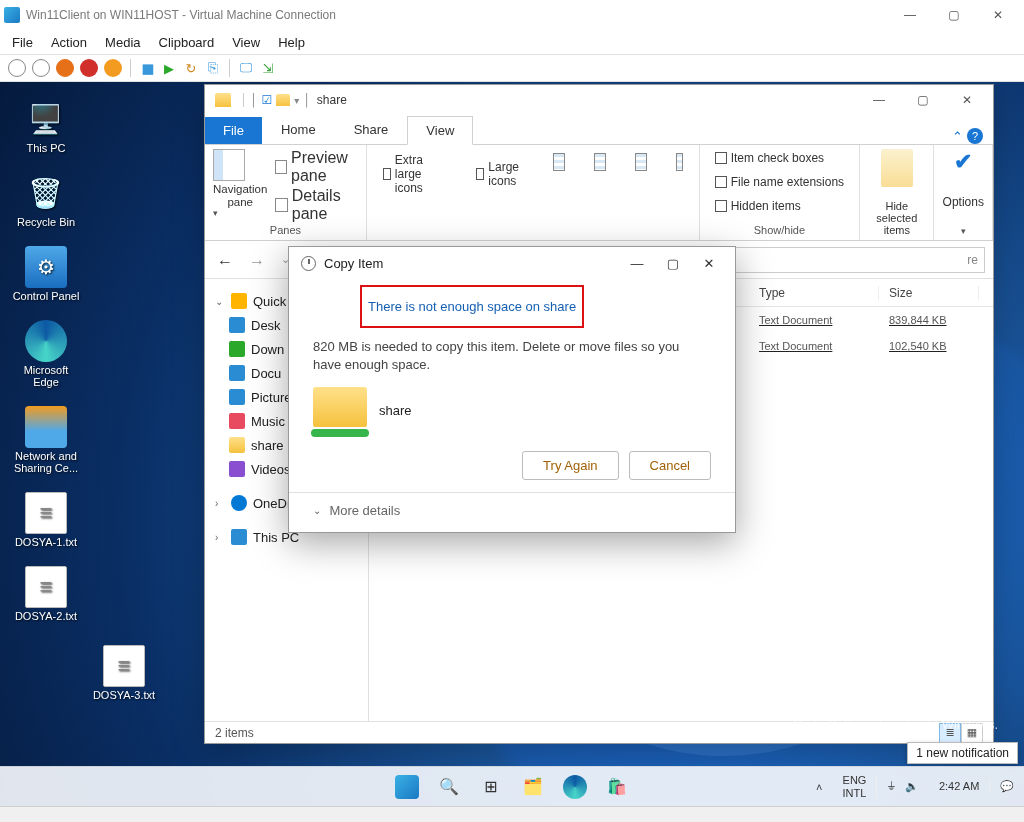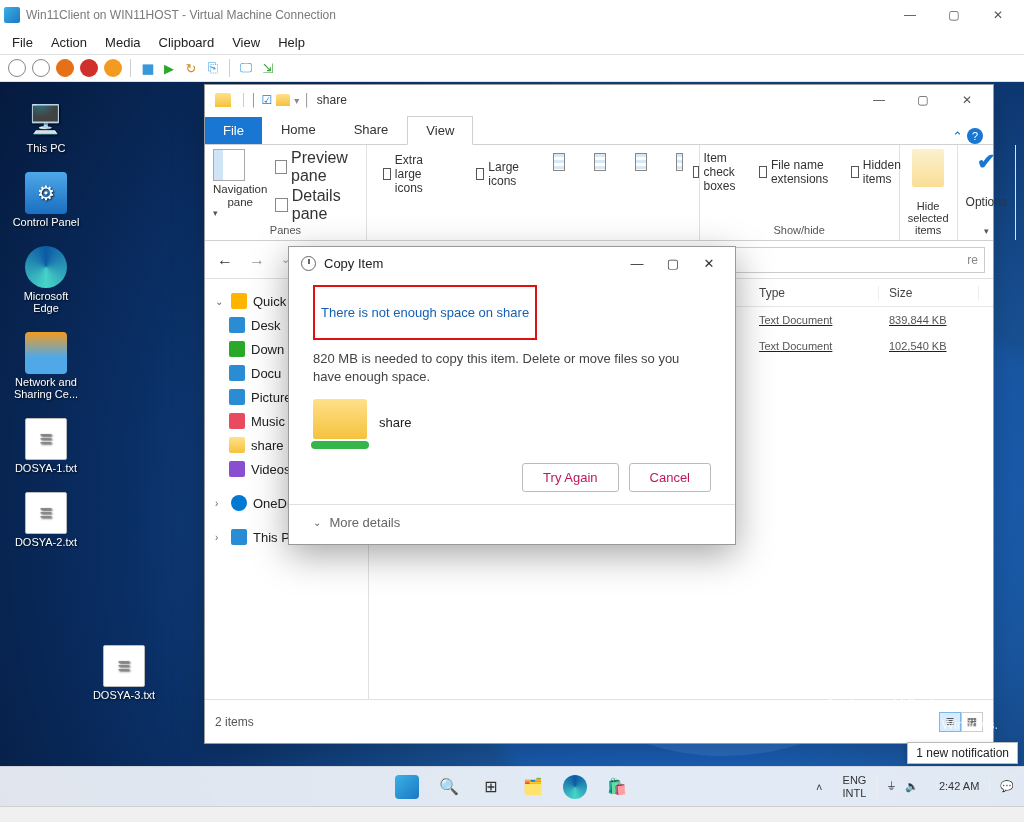--- a/index.html
+++ b/index.html
@@ -61,21 +61,21 @@
   .navpane-btn .bic{width:32px;height:32px;border:1px solid #aaa;background:linear-gradient(90deg,#cfe5f7 30%,#fff 30%);}
   .pane-stack{display:flex;flex-direction:column;gap:2px;font-size:16px;}
   .pane-stack div{display:flex;align-items:center;gap:4px;}
   .pane-stack .pic{width:16px;height:14px;border:1px solid #888;}
   .layout-grp{flex:1;display:flex;flex-direction:column;}
   .layout-top{display:flex;gap:29px;padding:4px 8px;}
   .chk{display:flex;align-items:center;gap:4px;font-size:12px;}
   .chk .box{width:12px;height:12px;border:1px solid #555;}
   .lic{width:18px;height:18px;border:1px solid #888;background:repeating-linear-gradient(#d8e8f5,#d8e8f5 3px,#fff 3px,#fff 6px);}
   .showhide-grp{width:200px;}
-  .sh-stack{display:flex;flex-direction:row;gap:18px;padding-top:2px;}
+  .sh-stack{display:flex;flex-direction:column;gap:10px;padding-top:2px;}
   .hide-grp{width:90px;}
   .hide-grp .hic{width:32px;height:38px;background:linear-gradient(#f8e6a8,#f5c23e);border-radius:2px;opacity:.55;}
   .opt-grp{width:70px;}
   .opt-grp .oic{width:28px;height:28px;color:#1976d2;font-size:22px;font-weight:bold;text-align:center;}
   .toolbar-row{height:38px;border-bottom:1px solid #e0e0e0;display:flex;align-items:center;padding:0 8px;gap:8px;}
   .navarrow{color:#999;font-size:16px;padding:4px;}
   .navarrow.en{color:#333;}
   .addr{flex:1;height:26px;border:1px solid #ccc;display:flex;align-items:center;padding:0 6px;font-size:12px;color:#333;}
   .ex-body{flex:1;display:flex;overflow:hidden;}
   .sidebar{width:164px;border-right:1px solid #e0e0e0;padding:10px 6px;font-size:13px;color:#222;overflow:hidden;}
@@ -87,41 +87,41 @@
   .sic.pic{background:#2a8dd4;} .sic.mus{background:#e84a5f;} .sic.shr{background:linear-gradient(#ffe08a,#f5c23e);}
   .sic.vid{background:#8a4fd1;} .sic.od{background:#0078d4;border-radius:50%;} .sic.pc{background:#2a8dd4;}
   .pin{color:#888;font-size:10px;margin-left:auto;}
   .filepane{flex:1;display:flex;flex-direction:column;}
   .cols{height:28px;border-bottom:1px solid #e6e6e6;display:flex;align-items:center;font-size:12px;color:#444;}
   .col{padding:0 10px;border-right:1px solid #eee;}
   .col.name{flex:0 0 230px;} .col.date{flex:0 0 150px;} .col.type{flex:0 0 130px;} .col.size{flex:0 0 100px;text-align:left;}
   .rows{flex:1;font-size:11px;color:#222;text-decoration:underline;}
   .frow{height:26px;display:flex;align-items:center;}
   .frow .c{padding:0 10px;} .c.name{flex:0 0 230px;display:flex;gap:6px;align-items:center;} .c.date{flex:0 0 150px;color:#555;} .c.type{flex:0 0 130px;color:#555;} .c.size{flex:0 0 100px;color:#555;}
-  .status{height:44px;border-top:1px solid #e0e0e0;display:flex;align-items:center;padding:0 10px;font-size:12px;color:#555;}
+  .status{height:22px;border-top:1px solid #e0e0e0;display:flex;align-items:center;padding:0 10px;font-size:12px;color:#555;}
   .status .vbtns{margin-left:auto;display:flex;}
   .status .vb{width:22px;height:20px;border:1px solid #ccc;display:flex;align-items:center;justify-content:center;font-size:11px;}
   .status .vb.active{background:#d8ecff;border-color:#7fb7e6;}
 
   
   .dialog{position:absolute;left:288px;top:164px;width:448px;background:#fff;border:1px solid #999;box-shadow:0 10px 34px rgba(0,0,0,.35);font-size:13px;color:#222;}
   .dlg-title{height:32px;display:flex;align-items:center;padding:0 8px 0 12px;}
   .dlg-title .dic{width:15px;height:15px;border:1.5px solid #666;border-radius:50%;margin-right:8px;position:relative;}
   .dlg-title .dic::after{content:"";position:absolute;left:6px;top:2px;width:1.5px;height:5px;background:#666;}
   .dlg-title .spacer{flex:1;}
   .dlg-title .wb{width:36px;height:28px;display:flex;align-items:center;justify-content:center;color:#333;}
   .dlg-body{padding:6px 24px 14px 24px;}
-  .hilite{border:2px solid #d11;padding:18px 6px;display:inline-block;color:#1560b3;margin-bottom:10px;}
+  .hilite{border:2px solid #d11;padding:12px 6px;display:inline-block;color:#1560b3;margin-bottom:10px;margin-left:47px;}
   .dlg-msg{color:#444;line-height:1.35;margin-bottom:14px;}
   .dlg-folder{display:flex;align-items:center;gap:12px;margin-bottom:18px;}
   .fthumb{width:54px;height:46px;position:relative;}
   .fthumb .fold{width:54px;height:40px;background:linear-gradient(#ffe08a,#f5c23e);border-radius:3px 3px 2px 2px;}
   .fthumb .bar{position:absolute;left:-2px;bottom:-4px;width:58px;height:8px;background:#35b54a;border-radius:4px;}
   .dlg-btns{display:flex;gap:10px;justify-content:flex-end;}
-  .dlg-btns button{padding:6px 20px;background:#fff;border:1px solid #bbb;border-radius:3px;font-size:13px;color:#be185d;}
+  .dlg-btns button{padding:6px 20px;background:#fff;border:1px solid #bbb;border-radius:3px;font-size:13px;color:#a16207;}
   .dlg-sep{height:1px;background:#e0e0e0;margin:12px -24px 10px;}
   .dlg-more{color:#666;display:flex;align-items:center;gap:8px;}
   .dlg-more .ch{font-size:10px;}
 
   
   .watermark{position:absolute;right:26px;bottom:74px;color:rgba(255,255,255,.7);text-align:center;font-size:13px;}
   .watermark .t{font-size:18px;color:rgba(255,255,255,.75);}
   .notif{position:absolute;right:6px;bottom:42px;background:#fff;border:1px solid #bbb;padding:3px 8px;font-size:12px;color:#222;box-shadow:0 2px 6px rgba(0,0,0,.2);}
   .taskbar{position:absolute;left:0;right:0;bottom:0;height:40px;background:rgba(243,246,252,.92);border-top:1px solid rgba(0,0,0,.08);display:flex;align-items:center;padding:0 10px;}
   .tb-center{position:absolute;left:50%;transform:translateX(-50%);display:flex;gap:18px;}
@@ -175,20 +175,24 @@
   <div class="guest">
     <div class="bloom"></div>
       <div class="bloom2"></div>
 
     <div class="desk-icons">
       <div class="di">
           <div class="ic pc"></div>
           <span>This PC</span>
         </div>
       <div class="di">
+          <div class="ic bin"></div>
+          <span>Recycle Bin</span>
+        </div>
+      <div class="di">
           <div class="ic cpl"></div>
           <span>Control Panel</span>
         </div>
       <div class="di">
           <div class="ic edge"></div>
           <span>Microsoft Edge</span>
         </div>
       <div class="di">
           <div class="ic net"></div>
           <span>Network and Sharing Ce...</span>

